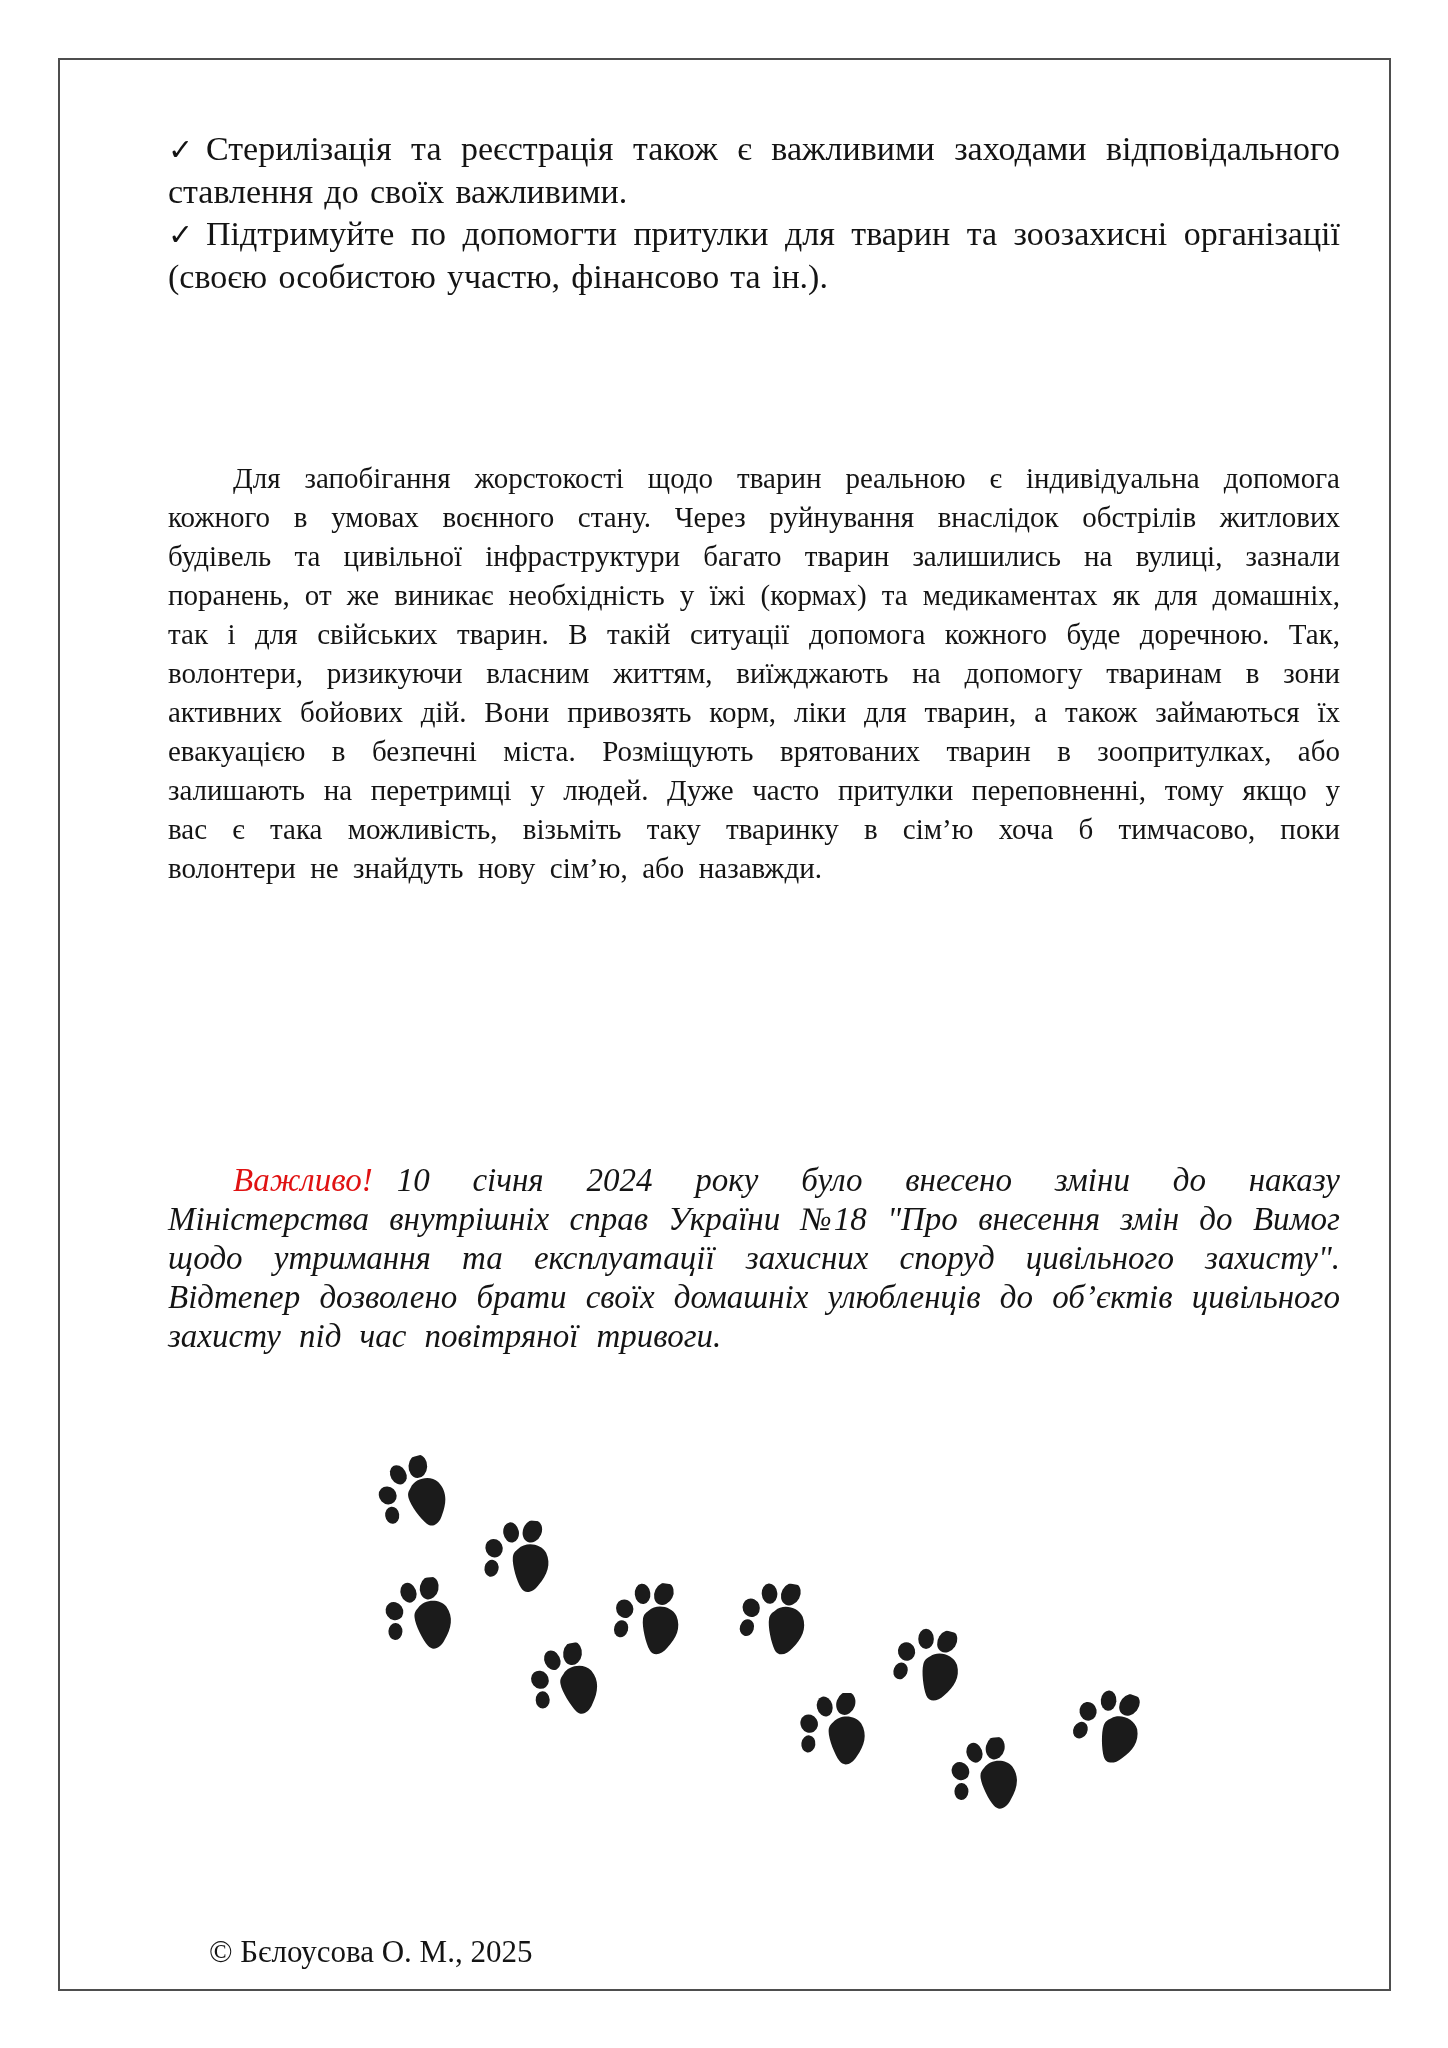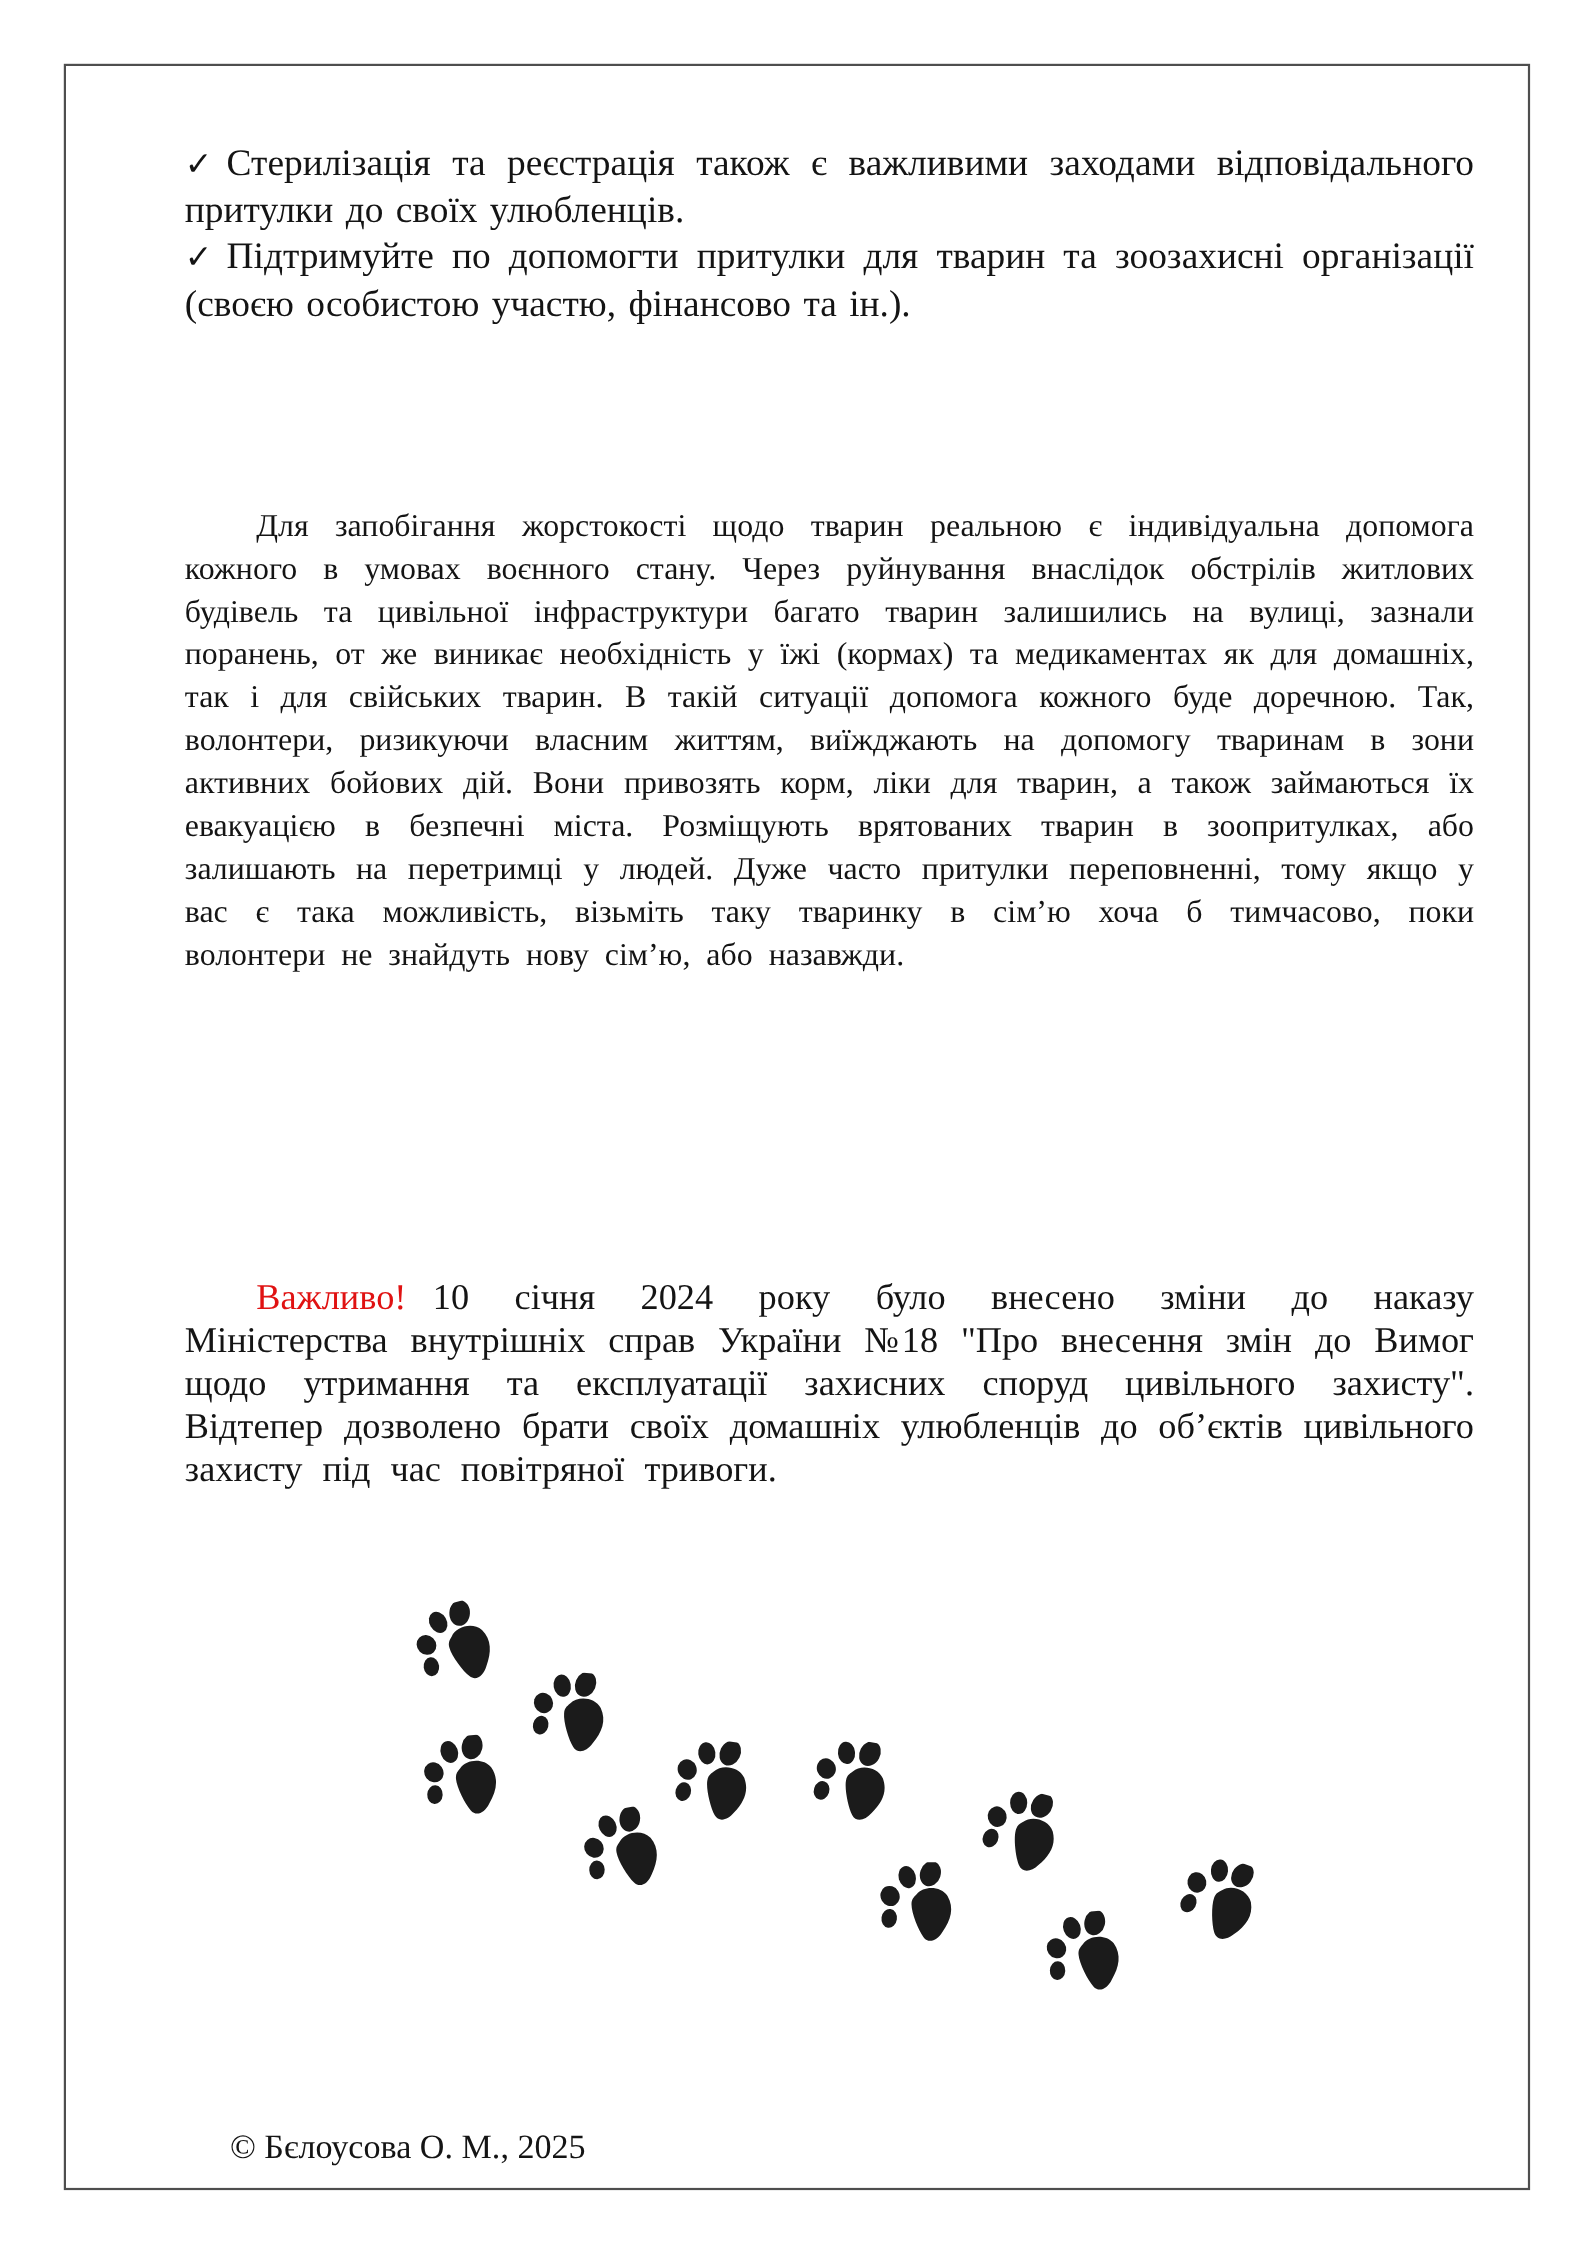--- a/index.html
+++ b/index.html
@@ -52,20 +52,21 @@
   }
   .important {
     position: absolute;
     left: 168px; top: 1161px;
     width: 1172px;
     margin: 0;
     font-size: 33px;
     line-height: 39px;
     text-align: justify;
     text-indent: 65px;
+    font-style: italic;
     word-spacing: 0.3em;
   }
   .imp-label { margin-right: 24px; }
   .paws {
     position: absolute;
     left: 330px; top: 1430px;
   }
   .paw-fill { fill: #1b1b1b; }
   .footer {
     position: absolute;
@@ -75,21 +76,21 @@
   }
 </style>
 </head>
 <body>
 
 <div class="page">
 
   <div class="border-frame"></div>
 
   <ul class="checklist">
-      <li><span class="check">✓</span><span>Стерилізація та реєстрація також є важливими заходами відповідального притулки до своїх улюбленців.</span></li>
+      <li><span class="check">✓</span><span>Стерилізація та реєстрація також є важливими заходами відповідального ставлення до своїх важливими.</span></li>
       <li><span class="check">✓</span><span>Підтримуйте по допомогти притулки для тварин та зоозахисні організації (своєю особистою участю, фінансово та ін.).</span></li>
     </ul>
 
   <div class="body-text">
       <p>Для запобігання жорстокості щодо тварин реальною є індивідуальна допомога кожного в умовах воєнного стану. Через руйнування внаслідок обстрілів житлових будівель та цивільної інфраструктури багато тварин залишились на вулиці, зазнали поранень, от же виникає необхідність у їжі (кормах) та медикаментах як для домашніх, так і для свійських тварин. В такій ситуації допомога кожного буде доречною. Так, волонтери, ризикуючи власним життям, виїжджають на допомогу тваринам в зони активних бойових дій. Вони привозять корм, ліки для тварин, а також займаються їх евакуацією в безпечні міста. Розміщують врятованих тварин в зоопритулках, або залишають на перетримці у людей. Дуже часто притулки переповненні, тому якщо у вас є така можливість, візьміть таку тваринку в сім’ю хоча б тимчасово, поки волонтери не знайдуть нову сім’ю, або назавжди.</p>
     </div>
 
   <p class="important"><span class="imp-label" style="color: rgb(224, 18, 18);">Важливо!</span><span>10 січня 2024 року було внесено зміни до наказу Міністерства внутрішніх справ України №18 "Про внесення змін до Вимог щодо утримання та експлуатації захисних споруд цивільного захисту". Відтепер дозволено брати своїх домашніх улюбленців до об’єктів цивільного захисту під час повітряної тривоги.</span></p>
 
   <svg class="paws" width="850" height="430" viewBox="0 0 850 430">

